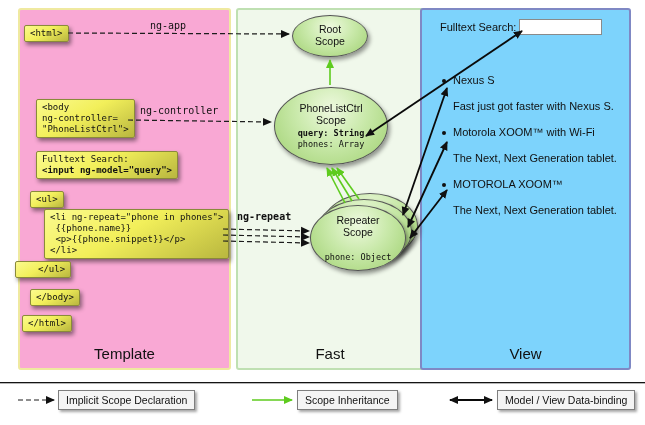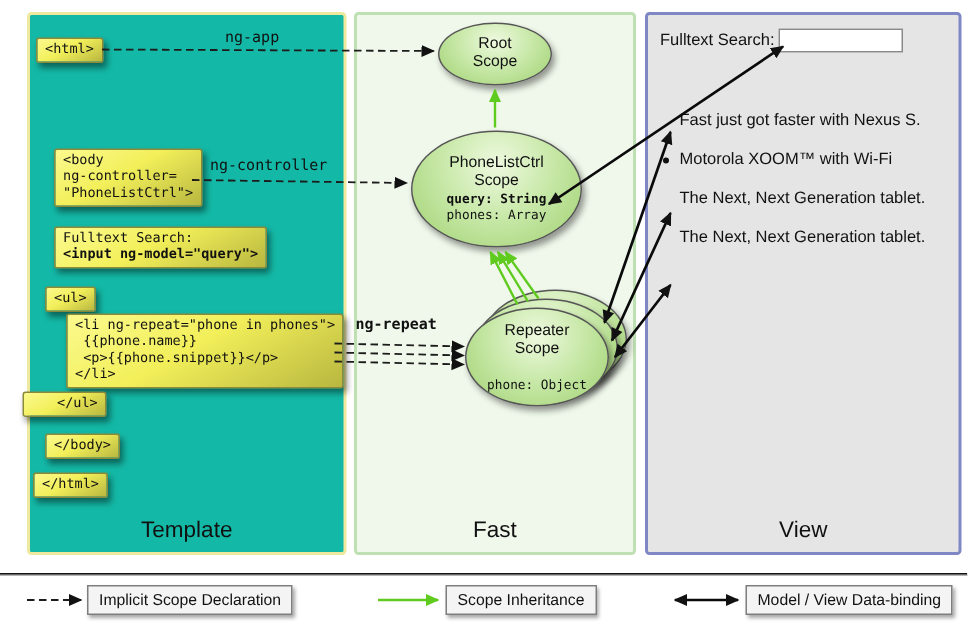--- a/index.html
+++ b/index.html
@@ -4,23 +4,23 @@
 <style>
   * { margin:0; padding:0; box-sizing:border-box; }
   html,body { background:#fff; }
   #stage {
     position:relative; width:645px; height:425px; background:#fff;
     font-family:"Liberation Sans", sans-serif; overflow:hidden;
   }
 
   
   .panel { position:absolute; top:8px; height:362px; border-radius:3px; z-index:1; }
-  #panel-template { left:18px;  width:213px; border:2px solid var(--panel-template-border,#efe9a0); background:#14b8a6; }
+  #panel-template { left:18px;  width:213px; border:2px solid var(--panel-template-border,#efe9a0); background:#f9a8d4; }
   #panel-model    { left:236px; width:188px; border:2px solid var(--panel-model-border,#bfe0b2);    background:#f0f8eb; }
-  #panel-view     { left:430px; width:211px; border:2px solid var(--panel-view-border,#7f88c4);     background:#e5e5e5; }
+  #panel-view     { left:420px; width:211px; border:2px solid var(--panel-view-border,#7f88c4);     background:#7dd3fc; }
   .panel-label {
     position:absolute; bottom:6px; left:0; right:0; text-align:center;
     font-size:15px; color:#111;
   }
 
   
   .code-box {
     position:absolute; z-index:2;
     background:linear-gradient(150deg, #fbfa8e 0%, var(--code-yellow,#f2ef5a) 45%, #b9b73f 100%);
     border:1px solid #8a8a3a; border-radius:2px;
@@ -153,30 +153,38 @@
     <div class="scope-title">Repeater
 Scope</div>
     <div class="scope-prop">phone: Object</div>
   </div>
 
   <span id="view-search-label">Fulltext Search:</span>
   <input id="view-search-input" type="text" style="">
 
   <div id="view-items">
     <div class="view-item">
+      <div class="view-item-title">
+          <span class="bullet-icon"></span>
+          <span>Nexus S</span>
+        </div>
       <div class="view-item-desc">Fast just got faster with Nexus S.</div>
     </div>
     <div class="view-item">
       <div class="view-item-title">
           <span class="bullet-icon"></span>
           <span>Motorola XOOM™ with Wi-Fi</span>
         </div>
       <div class="view-item-desc">The Next, Next Generation tablet.</div>
     </div>
     <div class="view-item">
+      <div class="view-item-title">
+          <span class="bullet-icon"></span>
+          <span>MOTOROLA XOOM™</span>
+        </div>
       <div class="view-item-desc">The Next, Next Generation tablet.</div>
     </div>
   </div>
 
   <div id="legend-divider"></div>
   <div class="legend-box" id="legend-implicit">Implicit Scope Declaration</div>
   <div class="legend-box" id="legend-inheritance">Scope Inheritance</div>
   <div class="legend-box" id="legend-binding">Model / View Data-binding</div>
 
   <svg id="arrows-overlay" width="645" height="425" viewBox="0 0 645 425">

